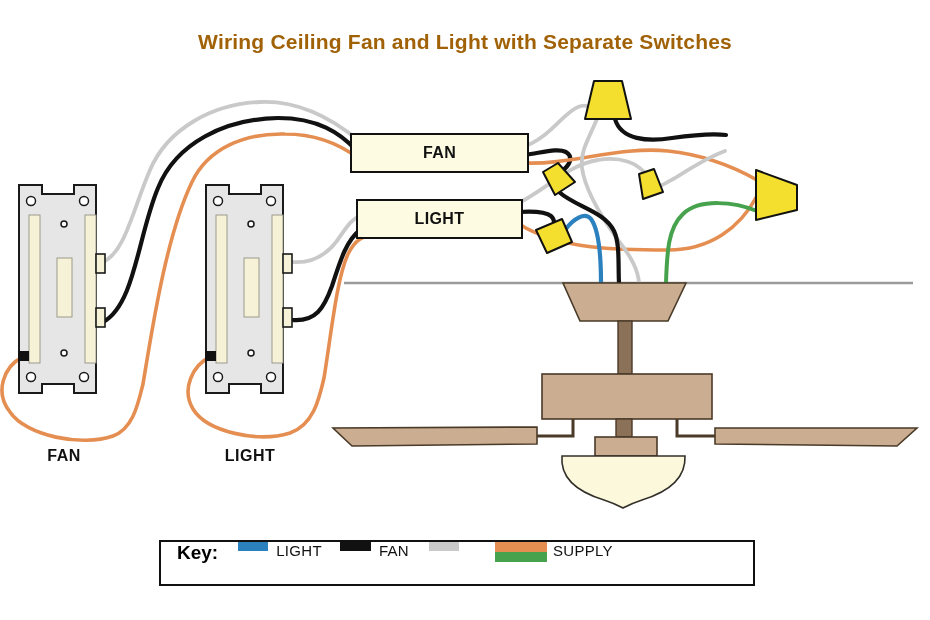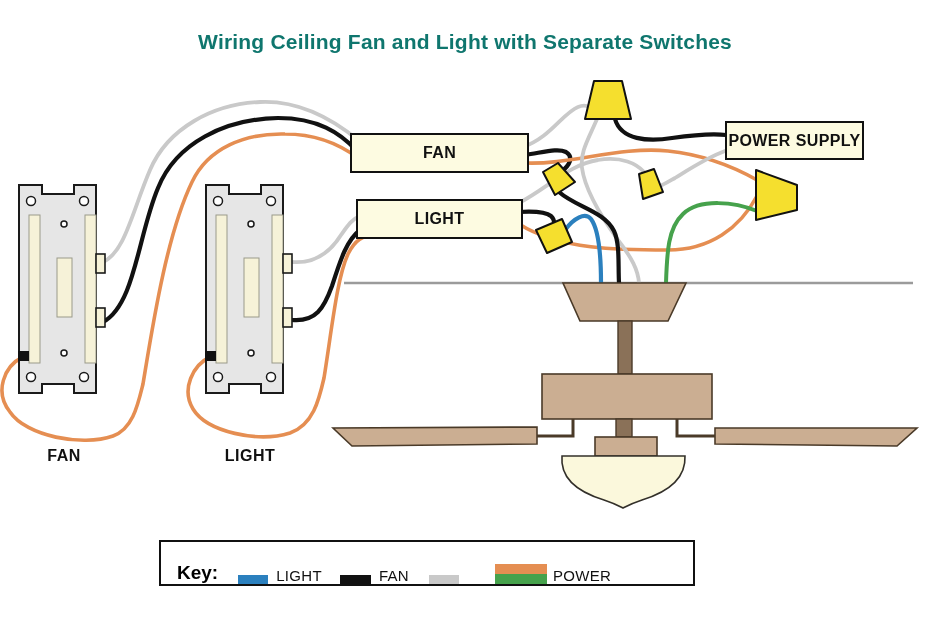--- a/index.html
+++ b/index.html
@@ -26,24 +26,24 @@
   .bowl{fill:var(--bowl);stroke:#33302a;stroke-width:1.6;}
   .iron{fill:none;stroke:var(--fan-edge);stroke-width:3;}
   .ceil{stroke:var(--ceiling);stroke-width:2.4;}
   .nut{fill:var(--nut);stroke:#111;stroke-width:2;stroke-linejoin:round;}
 
   .cable-box{position:absolute;background:var(--box-cream);border:2px solid #111;
              display:flex;align-items:center;justify-content:center;
              font-weight:bold;font-size:16px;letter-spacing:.4px;color:#111;}
   .lbl{position:absolute;font-weight:bold;color:#111;}
   #title{position:absolute;left:0;top:30px;width:930px;text-align:center;
-         font-size:21px;font-weight:bold;color:#0f766e;letter-spacing:.2px;}
+         font-size:21px;font-weight:bold;color:#a16207;letter-spacing:.2px;}
 
-  #keybox{position:absolute;left:159px;top:540px;width:536px;height:46px;
-          border:2px solid #111;background:#fff;display:flex;align-items:flex-end;
+  #keybox{position:absolute;left:159px;top:540px;width:596px;height:46px;
+          border:2px solid #111;background:#fff;display:flex;align-items:flex-start;
           padding-left:16px;box-sizing:border-box;}
   #keybox .kh{font-size:19px;font-weight:bold;margin-right:20px;}
   #keybox .ktxt{font-size:15px;letter-spacing:.3px;color:#111;}
   .sw{height:9px;width:30px;margin-right:8px;}
   .sw-light{background:var(--wire-light);}
   .sw-hot{background:var(--wire-hot);width:31px;}
   .sw-neutral{background:var(--wire-neutral);}
   .sw-ground{width:52px;height:20px;margin-right:6px;display:flex;flex-direction:column;}
   .sw-ground .half1{flex:1;background:var(--wire-ground-orange);}
   .sw-ground .half2{flex:1;background:var(--wire-ground-green);}
@@ -128,39 +128,36 @@
   <div id="title">Wiring Ceiling Fan and Light with Separate Switches</div>
 
   <div class="cable-box" style="left:350px;top:133px;width:175px;height:36px;">
     <span>FAN</span>
   </div>
 
   <div class="cable-box" style="left:356px;top:199px;width:163px;height:36px;">
     <span>LIGHT</span>
   </div>
 
-  <div class="cable-box" style="left:725px;top:121px;width:135px;height:35px;">
-    <span>POWER SUPPLY</span>
-  </div>
 
   <div class="lbl" style="left:24px;top:447px;width:80px;text-align:center;font-size:16px;letter-spacing:.5px;">FAN</div>
 
   <div class="lbl" style="left:210px;top:447px;width:80px;text-align:center;font-size:16px;letter-spacing:.5px;">LIGHT</div>
 
   <div id="keybox">
     <span class="kh">Key:</span>
 
     <span class="sw sw-light"></span>
     <span class="ktxt">LIGHT</span>
 
     <span class="sw sw-hot m18"></span>
     <span class="ktxt">FAN</span>
 
     <span class="sw sw-neutral m20"></span>
 
     <span class="sw-ground m28">
       <span class="half1"></span>
       <span class="half2"></span>
     </span>
-    <span class="ktxt">POWER</span>
+    <span class="ktxt">SUPPLY</span>
   </div>
 
 </div>
 
 </body></html>

